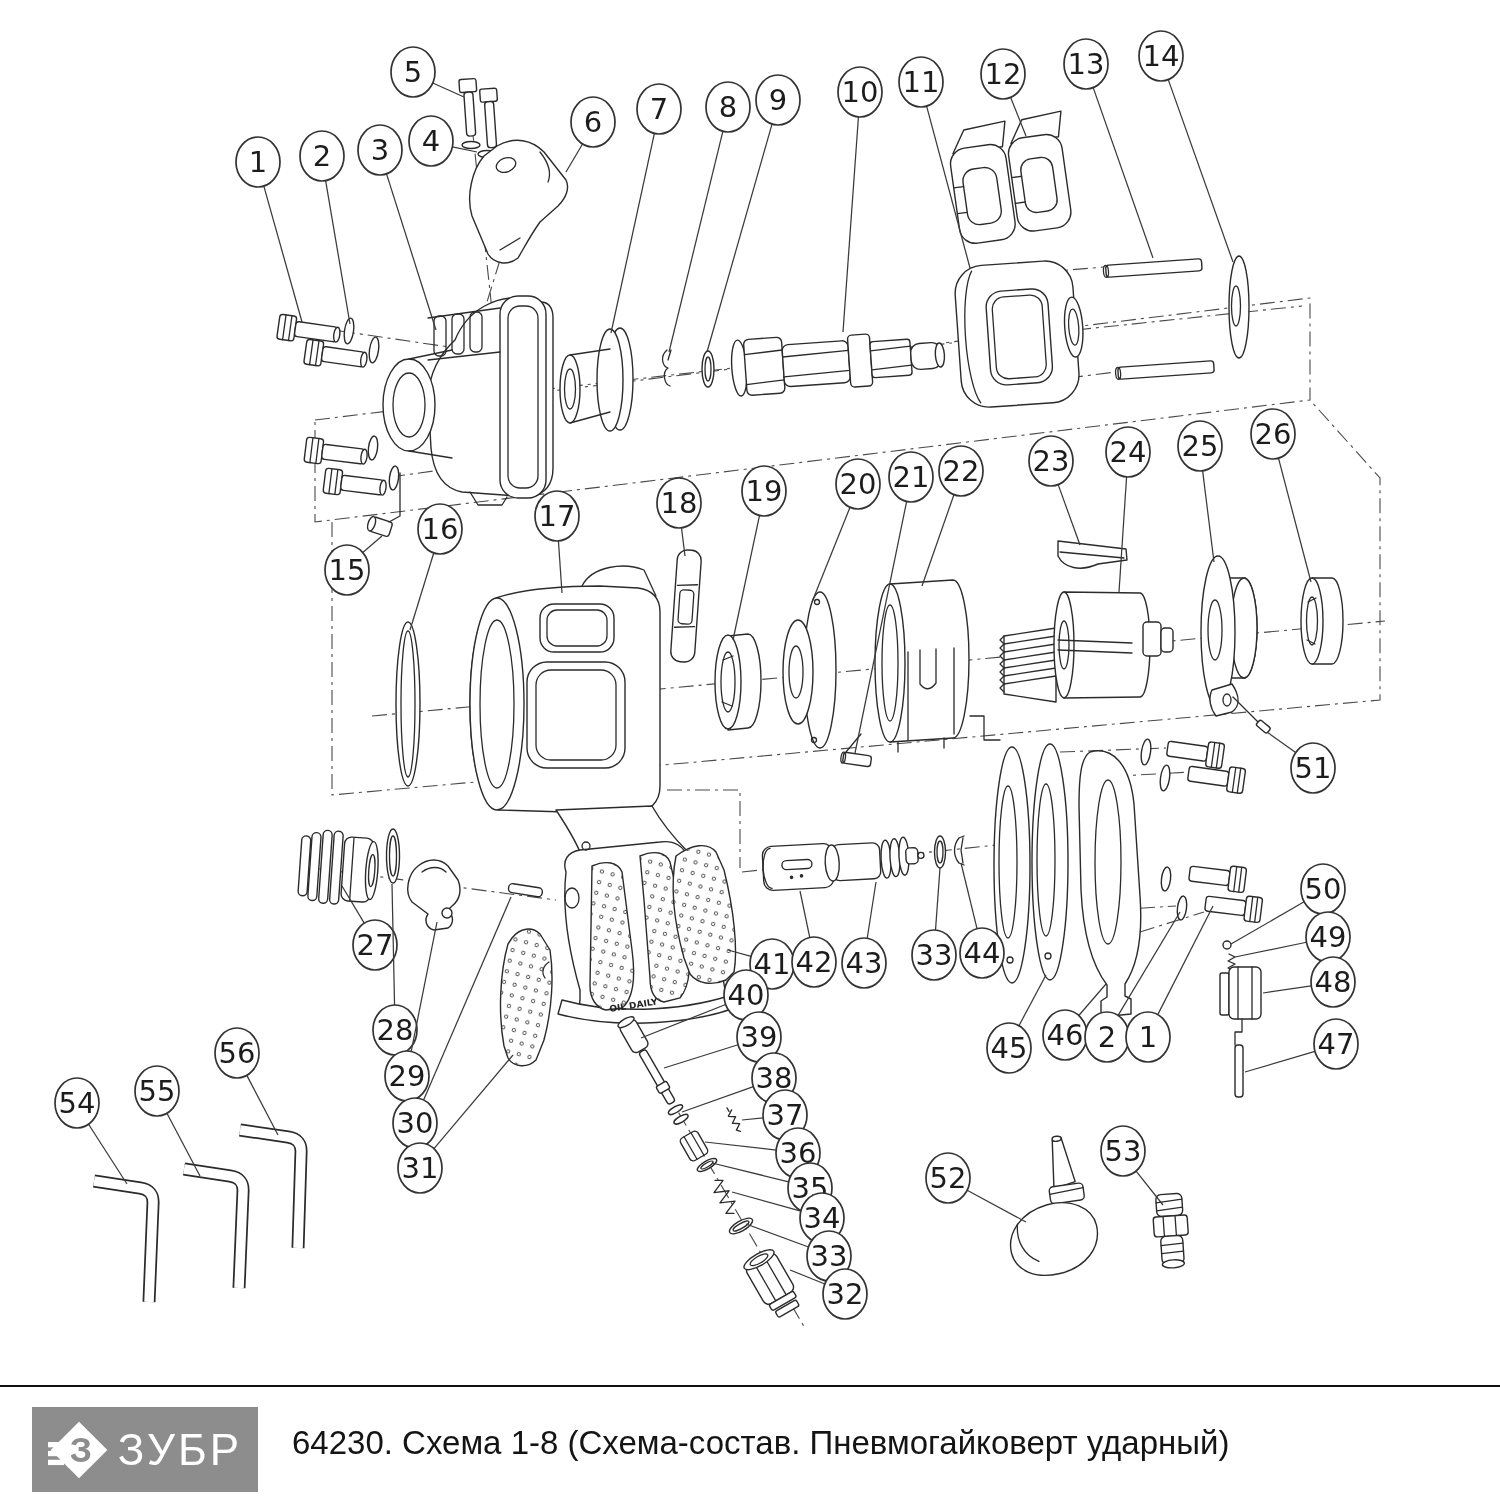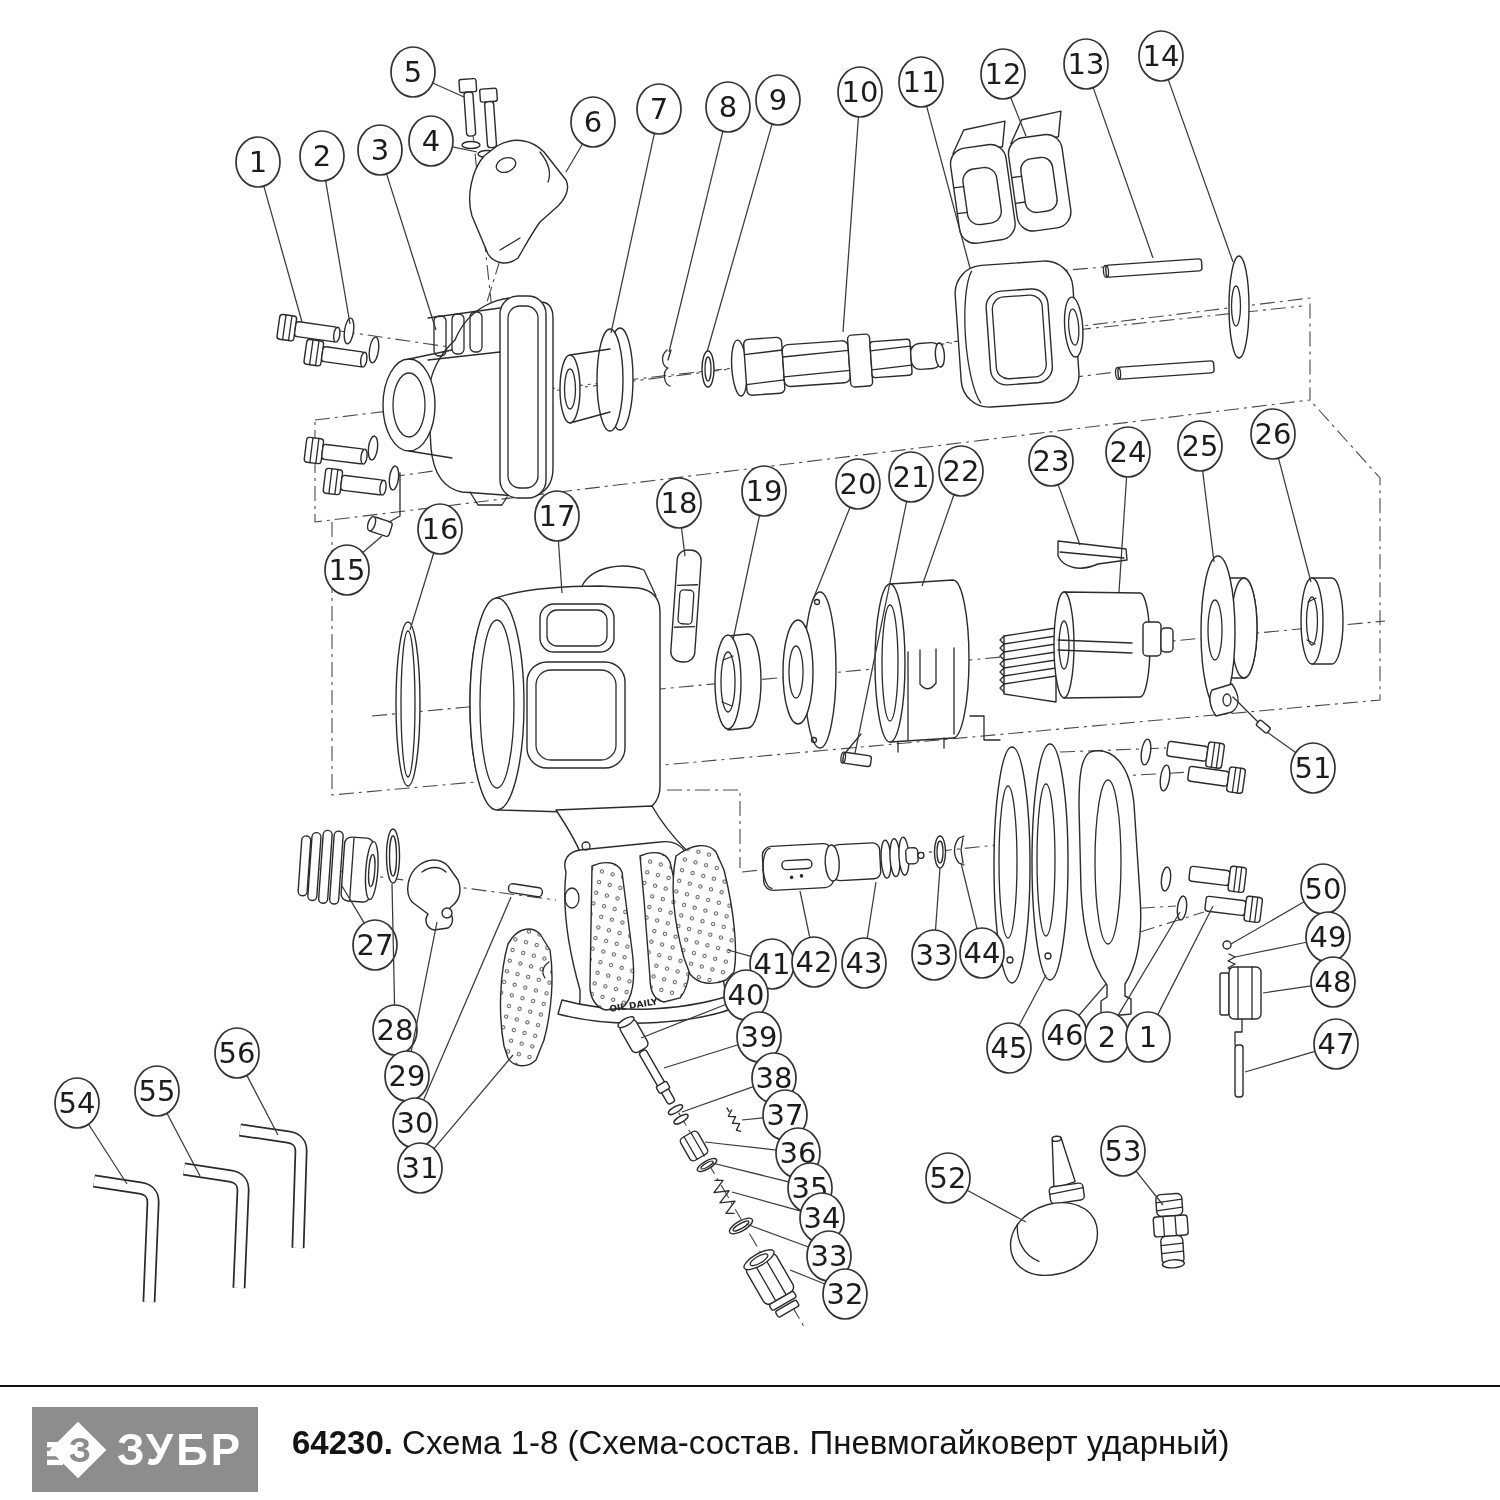--- a/index.html
+++ b/index.html
@@ -14,24 +14,24 @@
   .keyI{fill:none;stroke:#ffffff;stroke-width:9.5;stroke-linecap:butt;}
   .co-l{stroke:#3a3a3a;stroke-width:1.25;fill:none;}
   .co-c{fill:#ffffff;stroke:#333333;stroke-width:1.7;}
   .co-t{font-family:"DejaVu Sans",sans-serif;font-size:29px;fill:#1c1c1c;text-anchor:middle;}
   .marking{font-family:"DejaVu Sans",sans-serif;font-size:9px;font-weight:bold;fill:#222;}
   
   #footer{position:absolute;left:0;top:1340px;width:1500px;height:160px;background:#fff;}
   #rule{position:absolute;left:0;top:45px;width:1500px;border-top:2px solid #101010;}
   #logo{position:absolute;left:32px;top:67px;width:226px;height:85px;background:#8d8d8d;
         display:flex;align-items:center;justify-content:center;gap:8px;}
-  #logo .brand{color:#fff;font-weight:bold;font-size:44px;letter-spacing:3px;
+  #logo .brand{color:#fff;font-weight:normal;font-size:44px;letter-spacing:3px;
         font-family:"Liberation Sans",sans-serif;transform:scaleY(1.02);}
   #caption{position:absolute;left:292px;top:84px;font-size:33px;color:#141414;white-space:nowrap;}
-  #caption .code{font-weight:bold;}
+  #caption .code{font-weight:normal;}
 </style>
 </head>
 <body>
 
 <div id="page">
 
 <svg id="diagram" width="1500" height="1340" viewBox="0 0 1500 1340">
   <defs>
     <pattern id="dots" width="11" height="11" patternUnits="userSpaceOnUse" patternTransform="rotate(15)">
       <circle cx="4" cy="4" r="1.7" fill="none" stroke="#2b2b2b" stroke-width="0.8"></circle>

